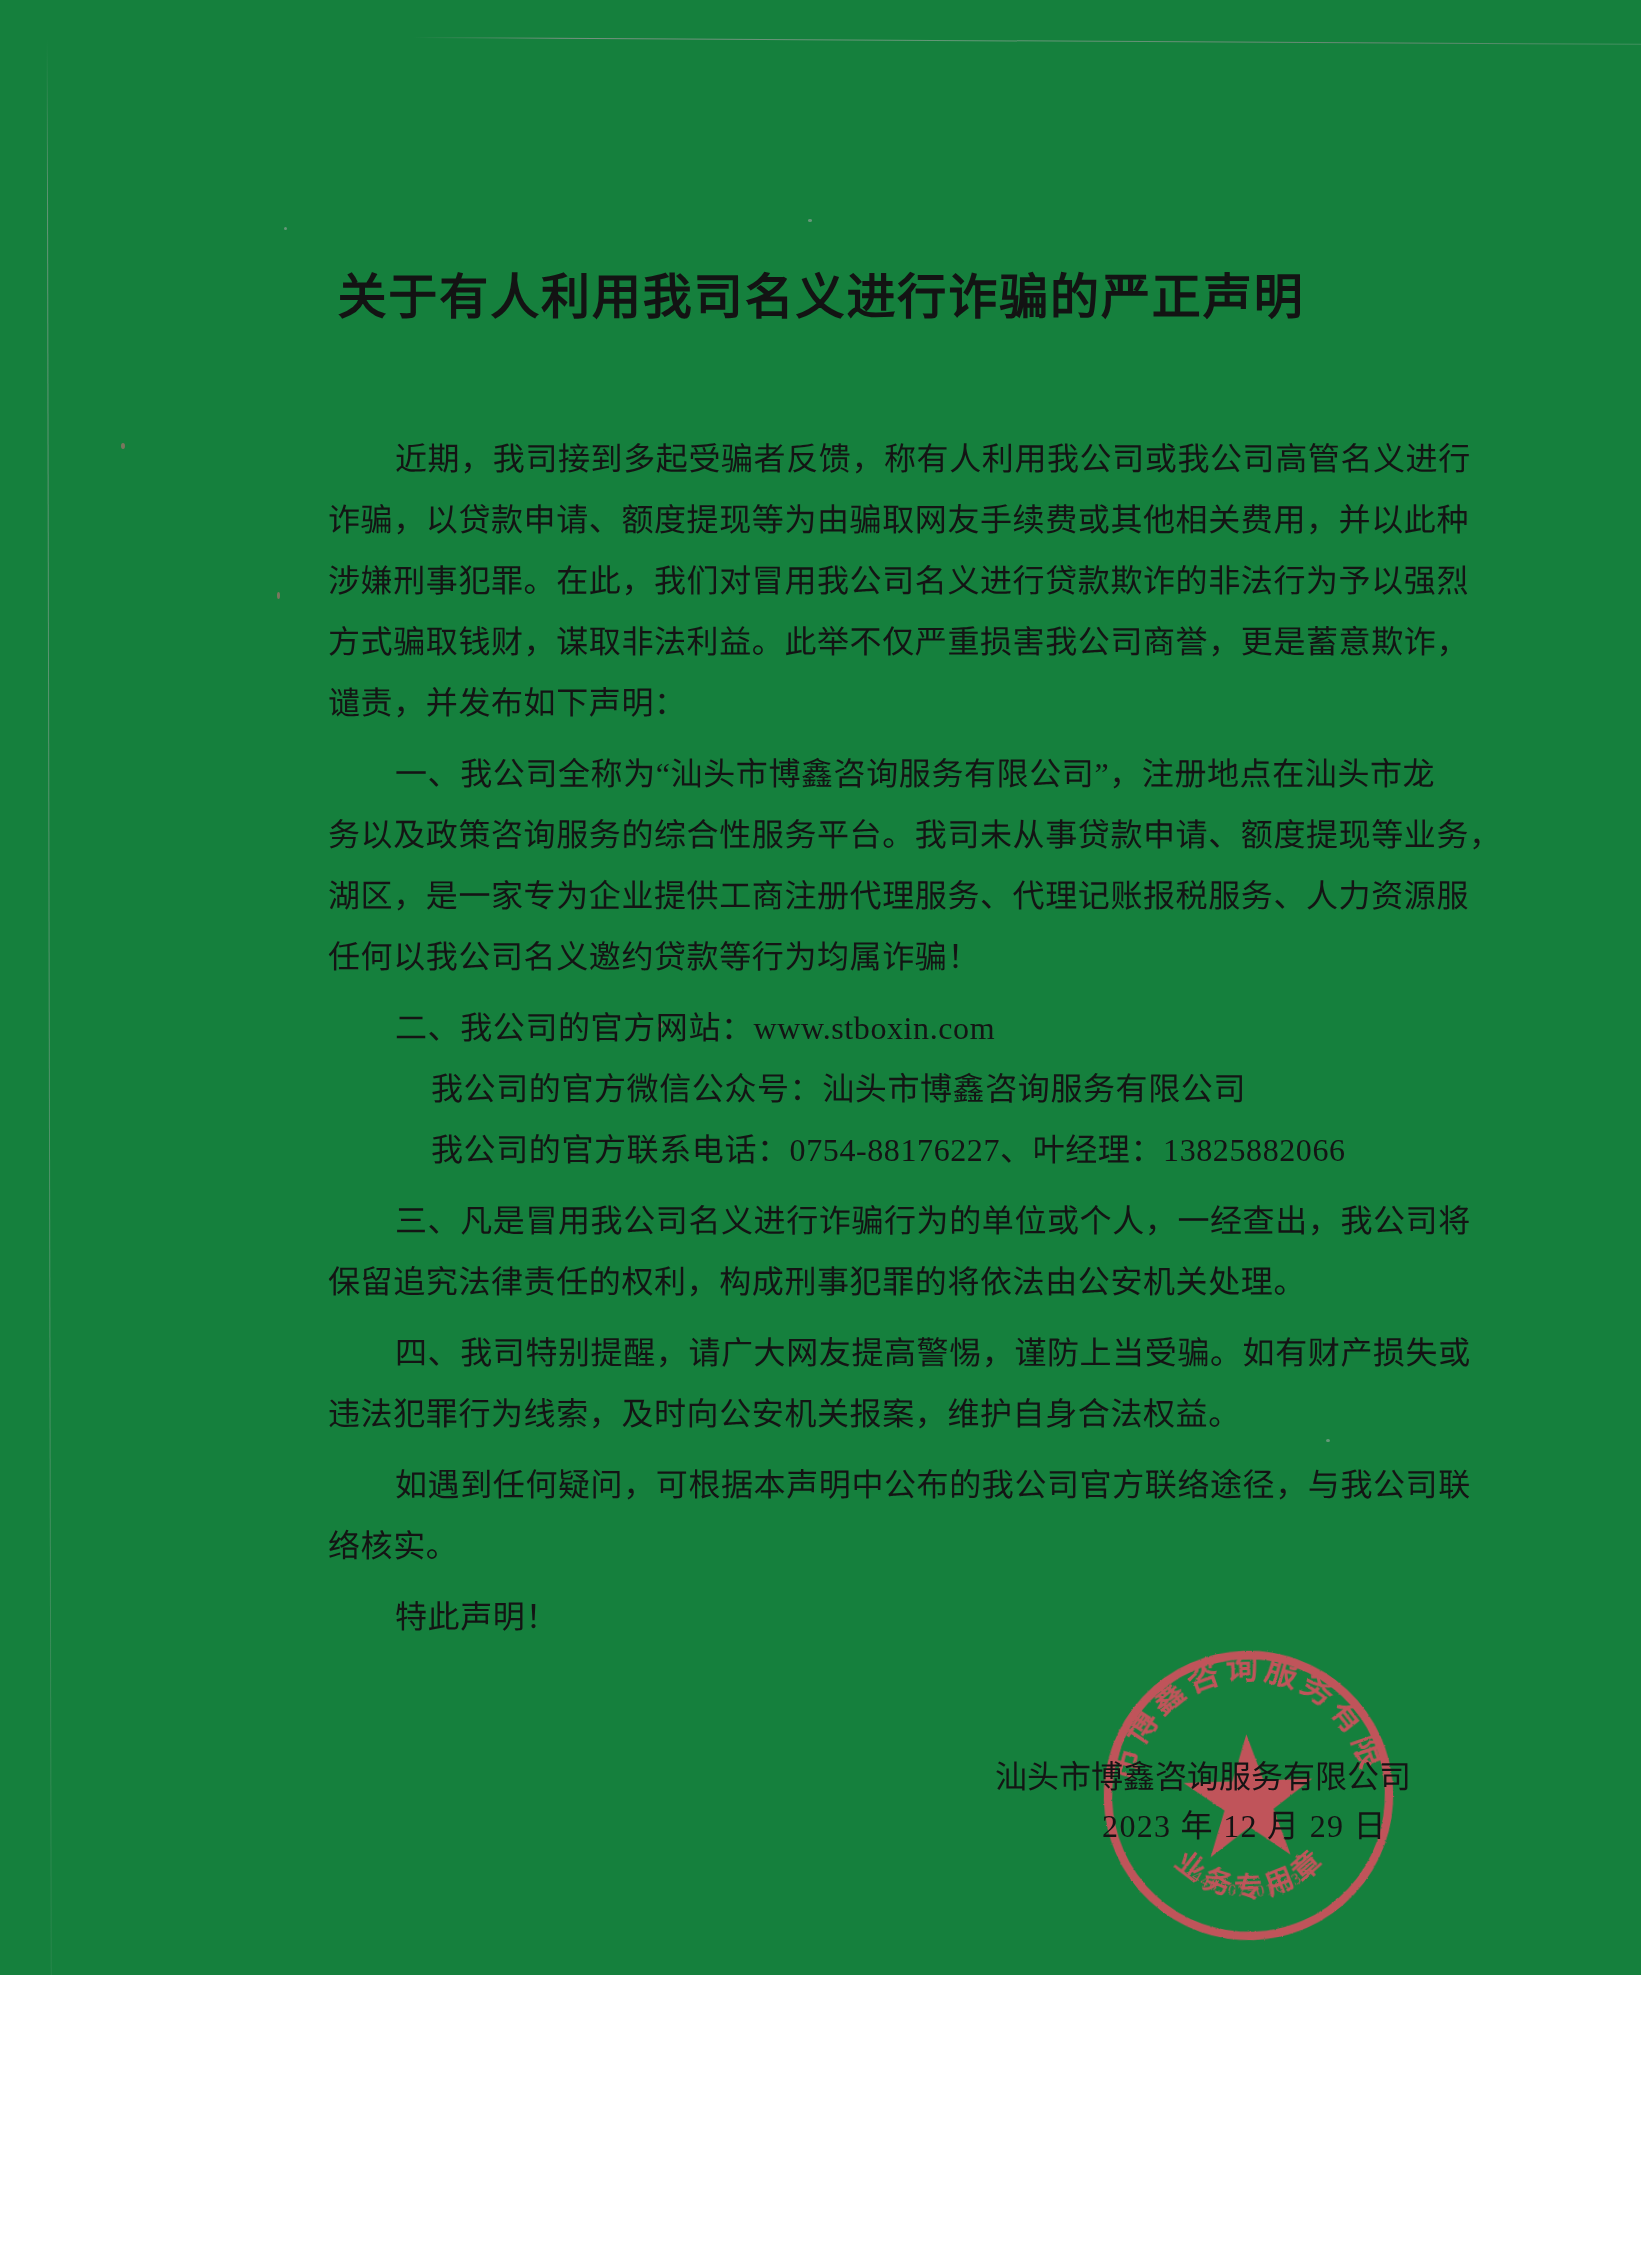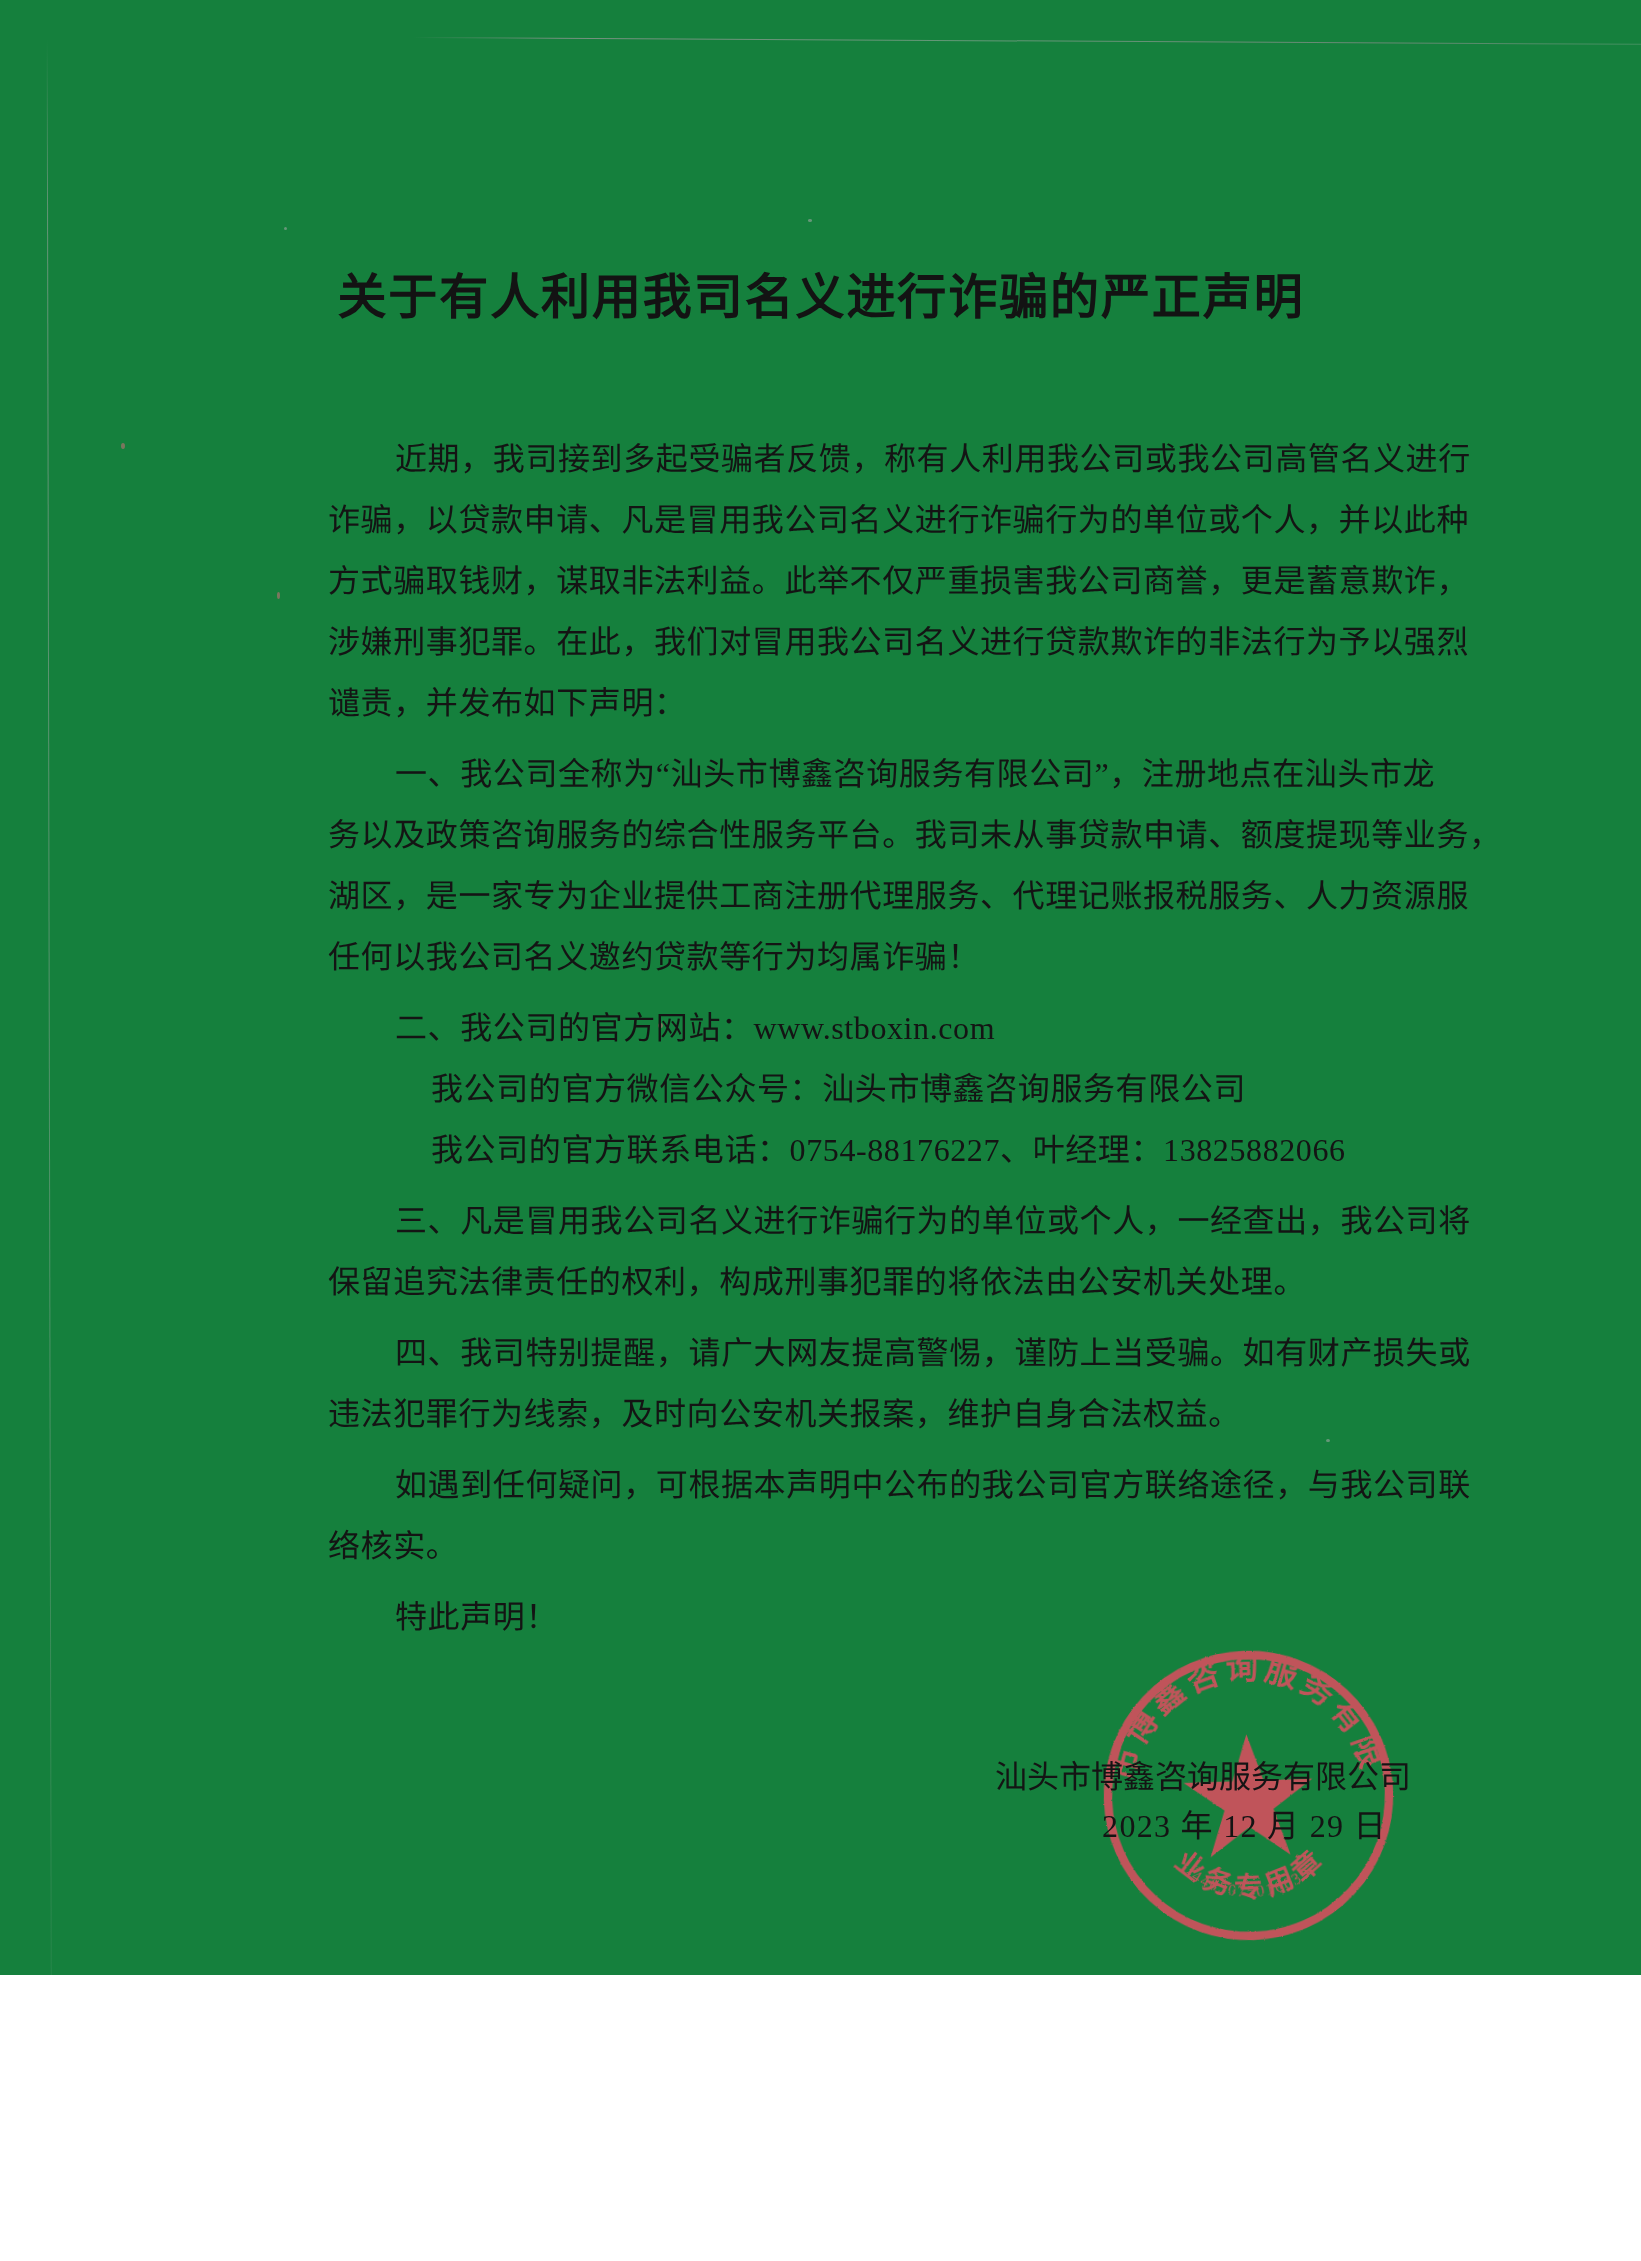--- a/index.html
+++ b/index.html
@@ -139,23 +139,23 @@
   <div class="speck speck-red" style="left:277px;top:592px;width:3.2px;height:6.5px;"></div>
   <div class="speck speck-red" style="left:658px;top:1023px;width:4.5px;height:5.2px;"></div>
   <div class="speck" style="left:1326px;top:1439px;width:3.9px;height:3.2px;"></div>
 
   <div class="doc-title">关于有人利用我司名义进行诈骗的严正声明</div>
 
   <div class="body-block">
 
     <p class="para">
       <span class="line indent">近期，我司接到多起受骗者反馈，称有人利用我公司或我公司高管名义进行</span>
-      <span class="line">诈骗，以贷款申请、凡是冒用我公司名义进行诈骗行为的单位或个人，并以此种</span>
+      <span class="line">诈骗，以贷款申请、额度提现等为由骗取网友手续费或其他相关费用，并以此种</span>
+      <span class="line">涉嫌刑事犯罪。在此，我们对冒用我公司名义进行贷款欺诈的非法行为予以强烈</span>
       <span class="line">方式骗取钱财，谋取非法利益。此举不仅严重损害我公司商誉，更是蓄意欺诈，</span>
-      <span class="line">涉嫌刑事犯罪。在此，我们对冒用我公司名义进行贷款欺诈的非法行为予以强烈</span>
       <span class="line">谴责，并发布如下声明：</span>
     </p>
 
     <p class="para">
       <span class="line indent">一、我公司全称为“汕头市博鑫咨询服务有限公司”，注册地点在汕头市龙</span>
       <span class="line">务以及政策咨询服务的综合性服务平台。我司未从事贷款申请、额度提现等业务，</span>
       <span class="line">湖区，是一家专为企业提供工商注册代理服务、代理记账报税服务、人力资源服</span>
       <span class="line">任何以我公司名义邀约贷款等行为均属诈骗！</span>
     </p>
 

